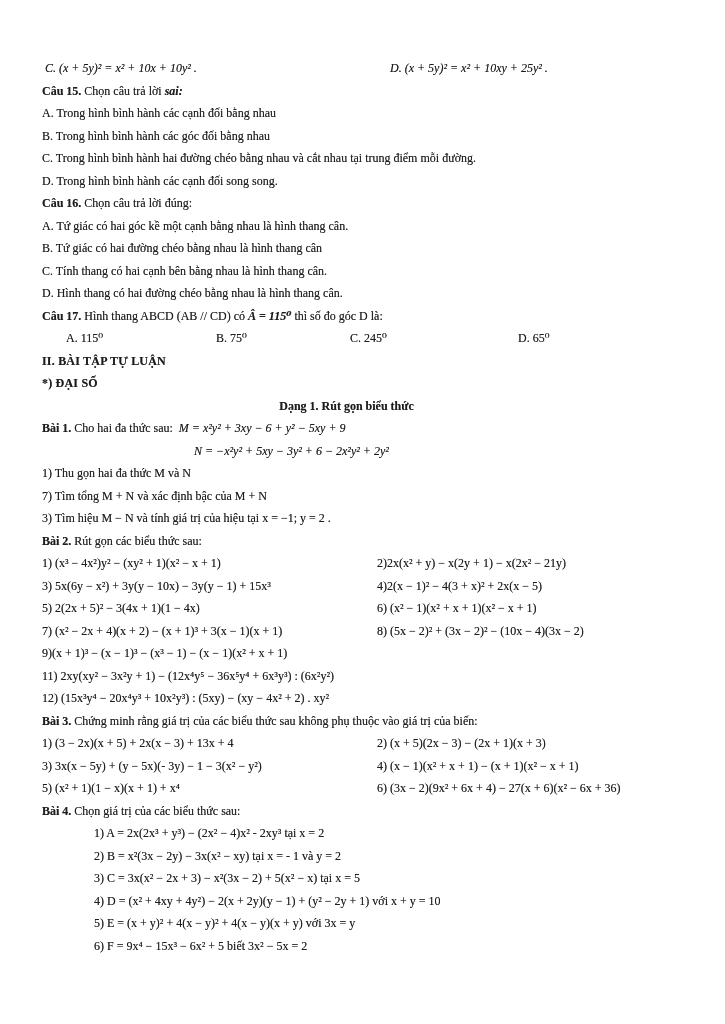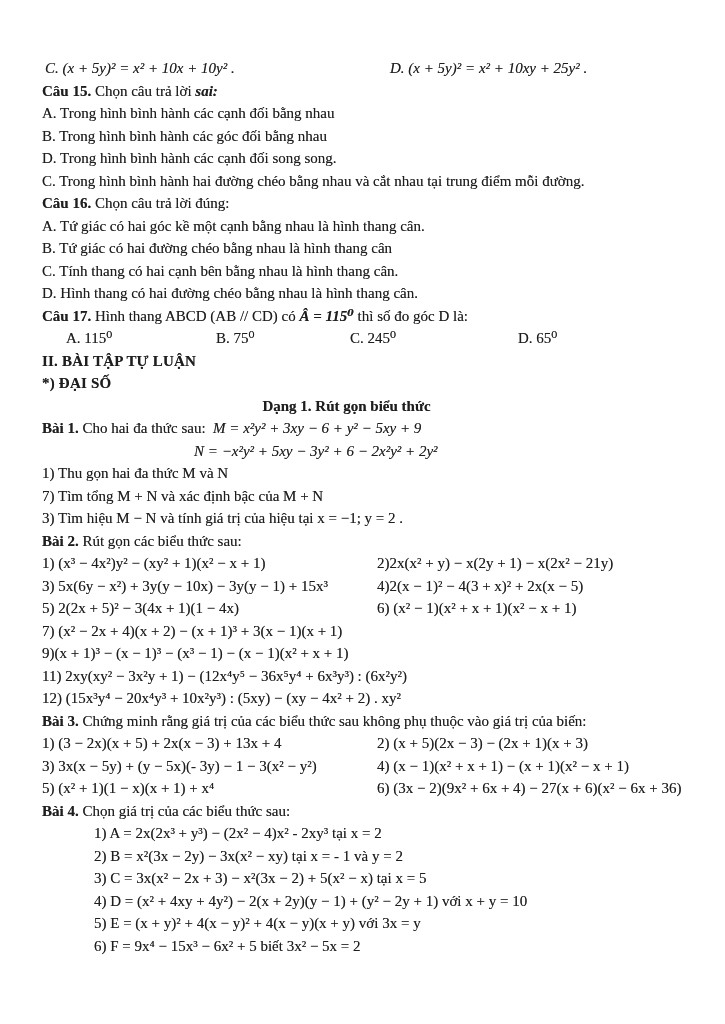--- a/index.html
+++ b/index.html
@@ -9,21 +9,21 @@
     font-family: "Liberation Serif", "DejaVu Serif", serif;
     color: #1e1e1e;
     overflow: hidden;
   }
   .page {
     width: 725px; height: 1024px;
     box-sizing: border-box;
     padding: 57px 24px 0 42px;
     text-shadow: 0 0 0.45px rgba(20,20,20,0.55);
   }
-  p { margin: 0; line-height: 22.5px; font-size: 15px; white-space: nowrap; }
+  p { margin: 0; line-height: 22.5px; font-size: 12px; white-space: nowrap; }
   .b { font-weight: bold; }
   .bi { font-weight: bold; font-style: italic; }
   .mi { font-style: italic; }
   .two-col { display: flex; }
   .two-col .col-l { flex: 0 0 335px; }
   .cd-row { display: flex; padding-left: 3px; }
   .cd-row .col-l { flex: 0 0 345px; }
   .sec-title { font-weight: bold; letter-spacing: 0.2px; }
   .center-head { text-align: center; font-weight: bold; padding-right: 50px; }
   .opts17 { display: flex; padding-left: 24px; }
@@ -39,22 +39,22 @@
 <div class="page">
 
   <p class="cd-row">
       <span class="col-l mi">C. (x + 5y)² = x² + 10x + 10y² .</span>
       <span class="mi">D. (x + 5y)² = x² + 10xy + 25y² .</span>
     </p>
 
   <p><span class="b">Câu 15.</span> <span>Chọn câu trả lời</span> <span class="bi">sai:</span></p>
   <p>A. Trong hình bình hành các cạnh đối bằng nhau</p>
   <p>B. Trong hình bình hành các góc đối bằng nhau</p>
+  <p>C. Trong hình bình hành hai đường chéo bằng nhau và cắt nhau tại trung điểm mỗi đường.</p>
   <p>D. Trong hình bình hành các cạnh đối song song.</p>
-  <p>C. Trong hình bình hành hai đường chéo bằng nhau và cắt nhau tại trung điểm mỗi đường.</p>
 
   <p><span class="b">Câu 16.</span> <span>Chọn câu trả lời đúng:</span></p>
   <p>A. Tứ giác có hai góc kề một cạnh bằng nhau là hình thang cân.</p>
   <p>B. Tứ giác có hai đường chéo bằng nhau là hình thang cân</p>
   <p>C. Tính thang có hai cạnh bên bằng nhau là hình thang cân.</p>
   <p>D. Hình thang có hai đường chéo bằng nhau là hình thang cân.</p>
 
   <p><span class="b">Câu 17.</span> <span>Hình thang ABCD (AB // CD) có</span> <span class="mi b">Â = 115⁰</span> <span>thì số đo góc D là:</span></p>
   <p class="opts17">
       <span class="o-a">A. 115⁰</span>
@@ -81,20 +81,21 @@
   <p class="two-col">
       <span class="col-l">3) 5x(6y − x²) + 3y(y − 10x) − 3y(y − 1) + 15x³</span>
       <span>4)2(x − 1)² − 4(3 + x)² + 2x(x − 5)</span>
     </p>
   <p class="two-col">
       <span class="col-l">5) 2(2x + 5)² − 3(4x + 1)(1 − 4x)</span>
       <span>6) (x² − 1)(x² + x + 1)(x² − x + 1)</span>
     </p>
   <p class="two-col">
       <span class="col-l">7) (x² − 2x + 4)(x + 2) − (x + 1)³ + 3(x − 1)(x + 1)</span>
+      <span>8) (5x − 2)² + (3x − 2)² − (10x − 4)(3x − 2)</span>
     </p>
   <p class="two-col">
       <span class="col-l">9)(x + 1)³ − (x − 1)³ − (x³ − 1) − (x − 1)(x² + x + 1)</span>
     </p>
   <p>11) 2xy(xy² − 3x²y + 1) − (12x⁴y⁵ − 36x⁵y⁴ + 6x³y³) : (6x²y²)</p>
   <p>12) (15x³y⁴ − 20x⁴y³ + 10x²y³) : (5xy) − (xy − 4x² + 2) . xy²</p>
 
   <p><span class="b">Bài 3.</span> <span>Chứng minh rằng giá trị của các biểu thức sau không phụ thuộc vào giá trị của biến:</span></p>
   <p class="two-col">
       <span class="col-l">1) (3 − 2x)(x + 5) + 2x(x − 3) + 13x + 4</span>

